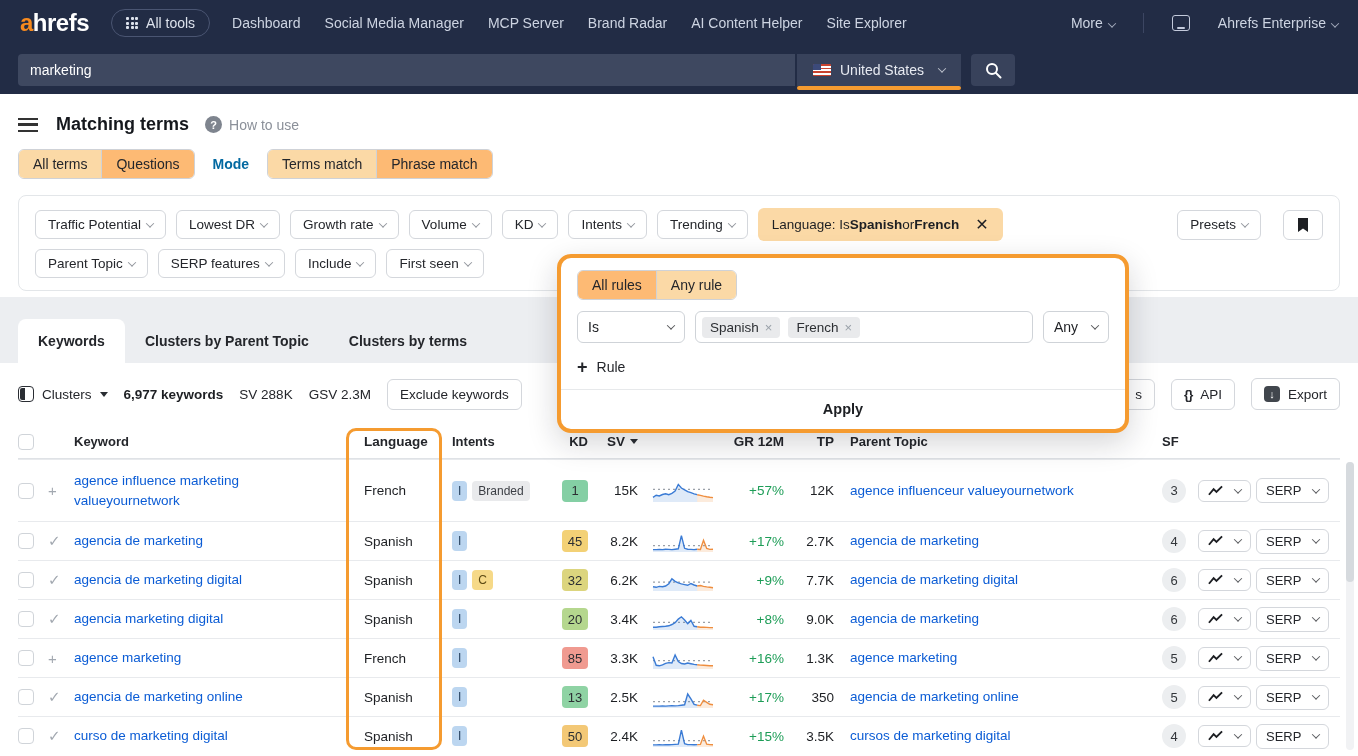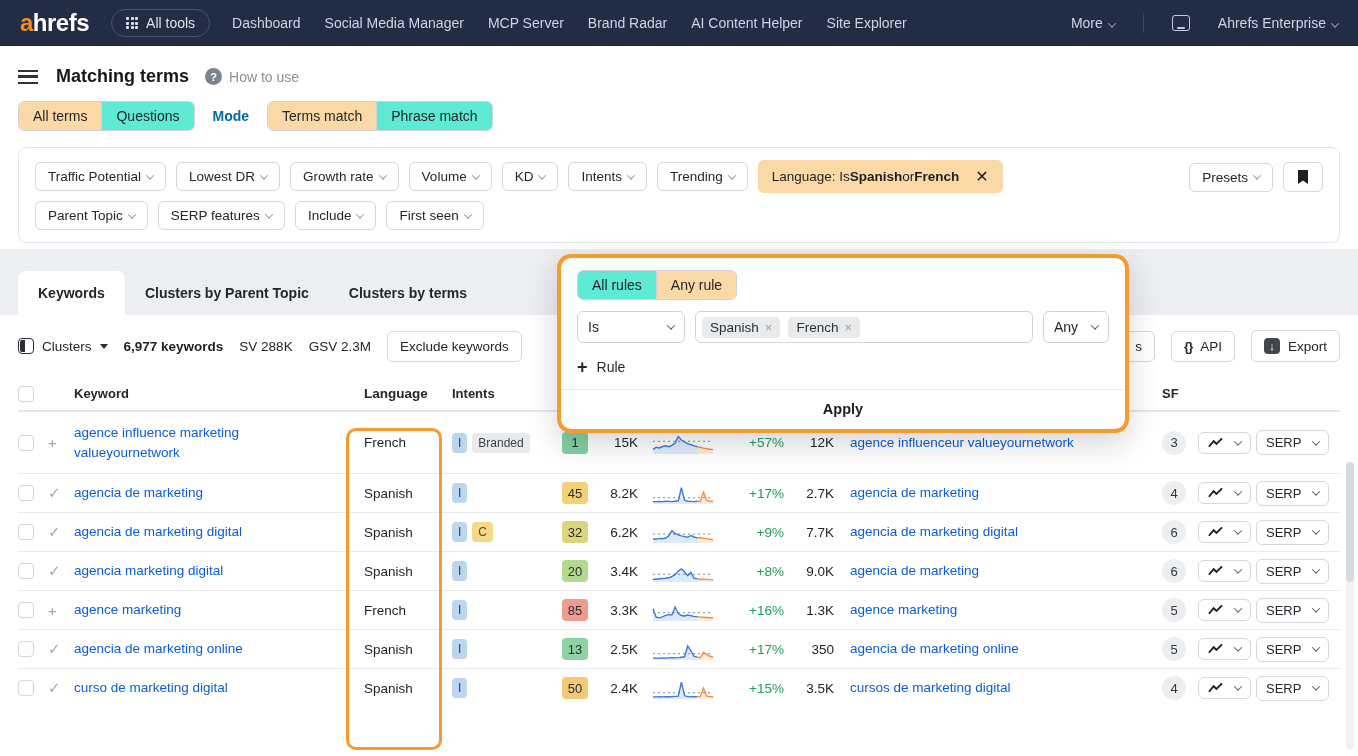--- a/index.html
+++ b/index.html
@@ -36,35 +36,35 @@
   .page-head { display:flex; align-items:center; margin-top:20px; gap:16px; }
   .hamburger { width:20px; height:14px; border-top:2.5px solid #333; border-bottom:2.5px solid #333; position:relative; cursor:pointer; }
   .hamburger::after { content:""; position:absolute; left:0; right:0; top:3.5px; height:2.5px; background:#333; }
   .page-title { font-size:18px; font-weight:bold; color:#15181d; margin-left:2px; }
   .help { display:flex; align-items:center; gap:7px; color:#8b9099; font-size:14px; cursor:pointer; }
   .qmark { width:17px; height:17px; border-radius:50%; background:#7e848e; color:#fff; font-size:11px; font-weight:bold; display:flex; align-items:center; justify-content:center; }
 
   
   .seg-row { display:flex; align-items:center; margin-top:14px; gap:14px; }
   .seg-group { display:flex; border:1px solid #cfd2d7; border-radius:6px; overflow:hidden; }
-  .seg { padding:6px 14px; font-size:14px; color:#24262b; background:#5eead4; cursor:pointer; border-left:1px solid #cfd2d7; white-space:nowrap; }
+  .seg { padding:6px 14px; font-size:14px; color:#24262b; background:#fdba74; cursor:pointer; border-left:1px solid #cfd2d7; white-space:nowrap; }
   .seg:first-child { border-left:none; }
   .seg.sel { background:#fbd9a6; }
   .mode-label { color:#0369a1; font-size:14px; margin:0 4px;font-weight:bold; }
 
   
   .filter-card { margin-top:16px; border:1px solid #e3e6e9; border-radius:8px; padding:12px 16px; }
   .filter-row { display:flex; align-items:center; gap:10px; }
   .filter-row + .filter-row { margin-top:8px; }
   .fbtn { display:inline-flex; align-items:center; border:1px solid #d4d7dc; border-radius:6px; background:#fff; padding:6px 12px; font-size:13.5px; color:#24262b; cursor:pointer; white-space:nowrap; }
   .fbtn .chev { color:#6e747d; }
   .lang-chip { display:inline-flex; align-items:center; background:#fbd9a6; border-radius:6px; padding:7px 14px; font-size:13.5px; cursor:pointer; white-space:nowrap; }
   .lang-chip b { font-weight:bold; }
   .chip-x { font-size:16px; font-weight:bold; margin-left:16px; cursor:pointer; }
-  .right-tools { margin-left:auto; display:flex; gap:10px;align-items:flex-end; }
+  .right-tools { margin-left:auto; display:flex; gap:22px; }
   .icon-btn { width:40px; display:inline-flex; justify-content:center; align-items:center; border:1px solid #d4d7dc; border-radius:6px; background:#fff; padding:6px 0; cursor:pointer; }
 
   
   .tabstrip { margin:6px -18px 0; background:#eceef1; height:66px; display:flex; align-items:flex-end; padding:0 18px; }
   .tab { padding:0 20px; height:44px; display:flex; align-items:center; font-size:14px; font-weight:bold; color:#24262b; cursor:pointer; }
   .tab.active { background:#fff; border-radius:8px 8px 0 0; }
 
   
   .toolbar { height:62px; display:flex; align-items:center; gap:16px; }
   .clusters-toggle { display:flex; align-items:center; gap:8px; font-size:13.5px; color:#24262b; cursor:pointer; }
@@ -160,20 +160,35 @@
         <span class="navitem">Site Explorer</span>
       </nav>
     <div class="nav-right">
       <span class="navitem"><span>More</span><span class="chev"></span></span>
       <span class="nav-divider"></span>
       <span class="monitor-icon"></span>
       <span class="navitem"><span>Ahrefs Enterprise</span><span class="chev"></span></span>
     </div>
   </header>
 
+  <div class="searchband">
+    <input class="search-input" value="marketing" style="">
+    <div class="country-dd">
+      <span class="flag"></span>
+      <span>United States</span>
+      <span class="chev"></span>
+      <span class="underline"></span>
+    </div>
+    <button class="search-btn">
+      <svg width="17" height="17" viewBox="0 0 17 17">
+          <circle cx="7" cy="7" r="5" fill="none" stroke="#fff" stroke-width="2"></circle>
+          <line x1="11" y1="11" x2="15.5" y2="15.5" stroke="#fff" stroke-width="2" stroke-linecap="round"></line>
+        </svg>
+    </button>
+  </div>
 
   <div class="content">
 
     <div class="page-head">
       <span class="hamburger"></span>
       <span class="page-title">Matching terms</span>
       <span class="help">
         <span class="qmark">?</span>
         <span>How to use</span>
       </span>

